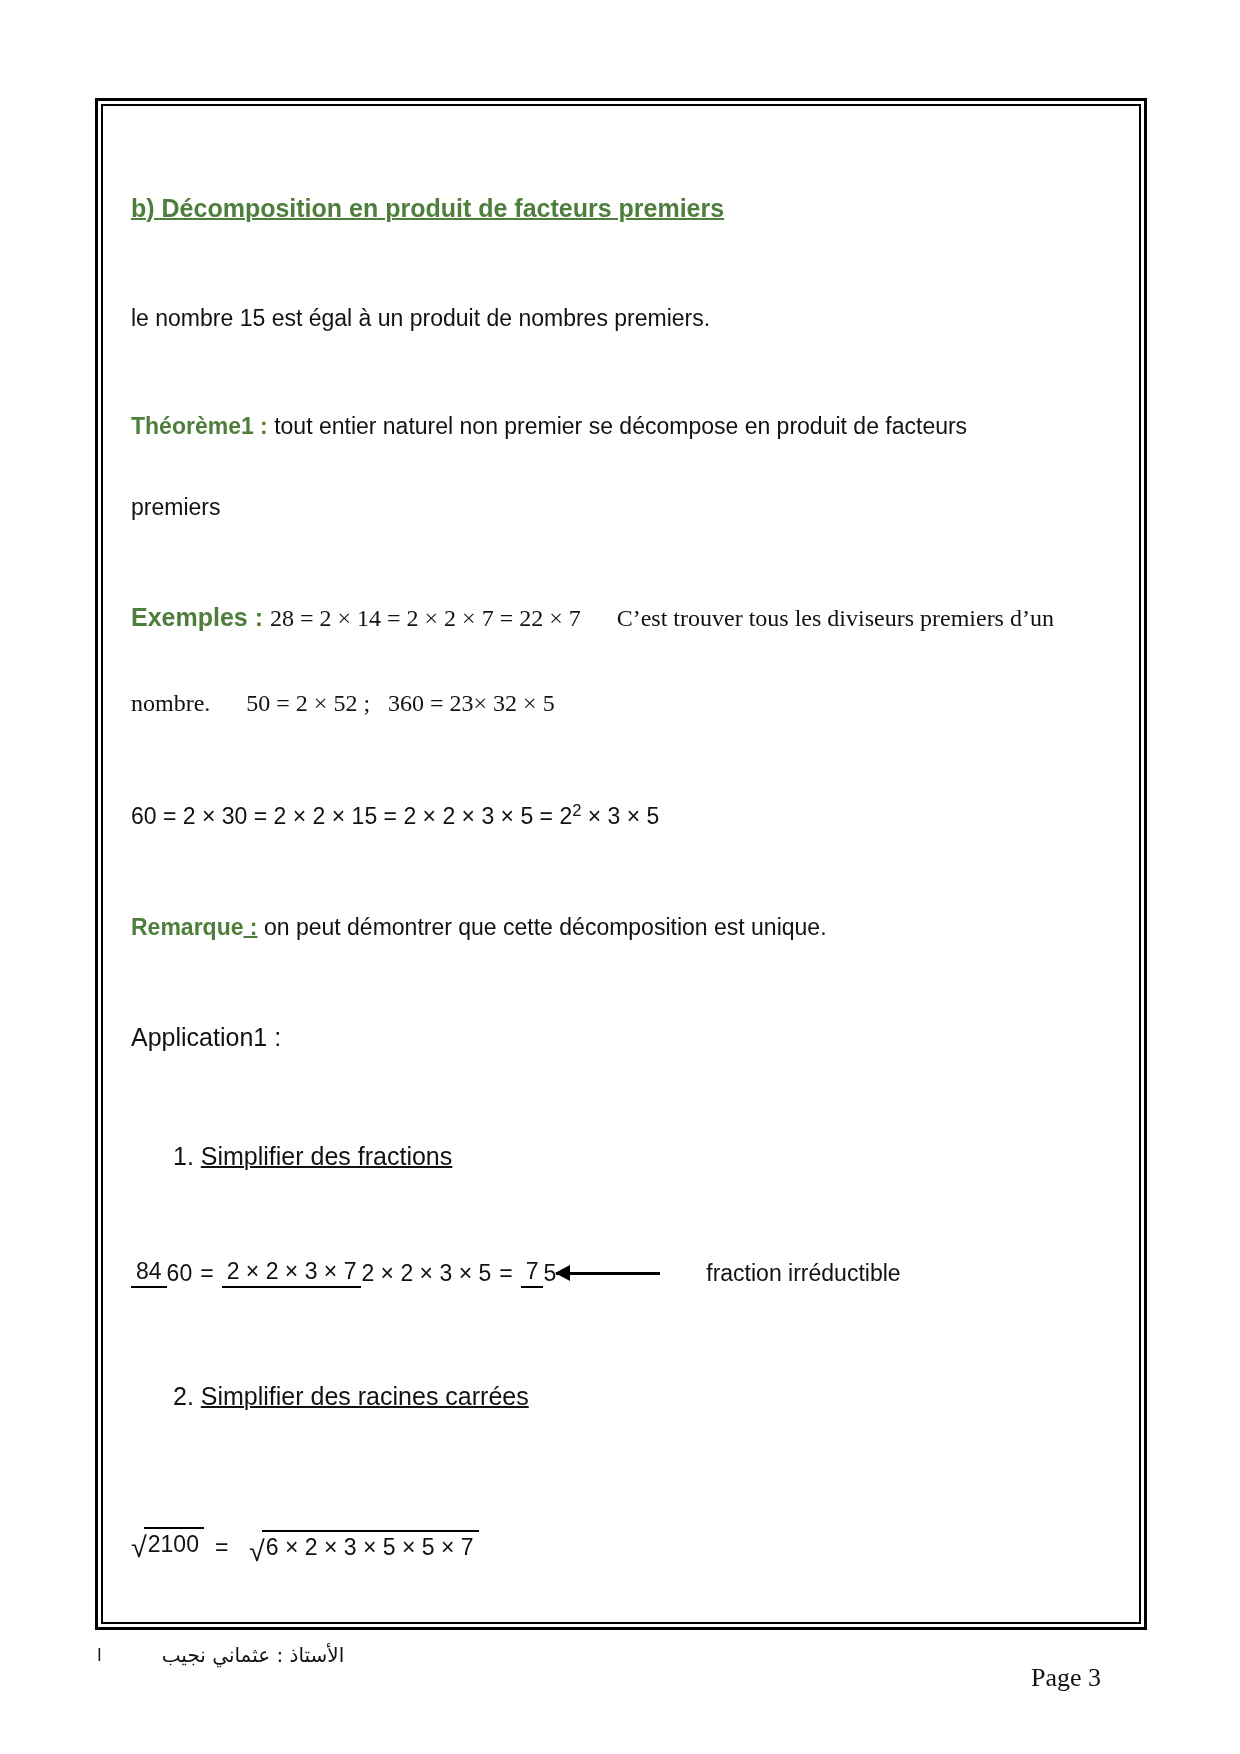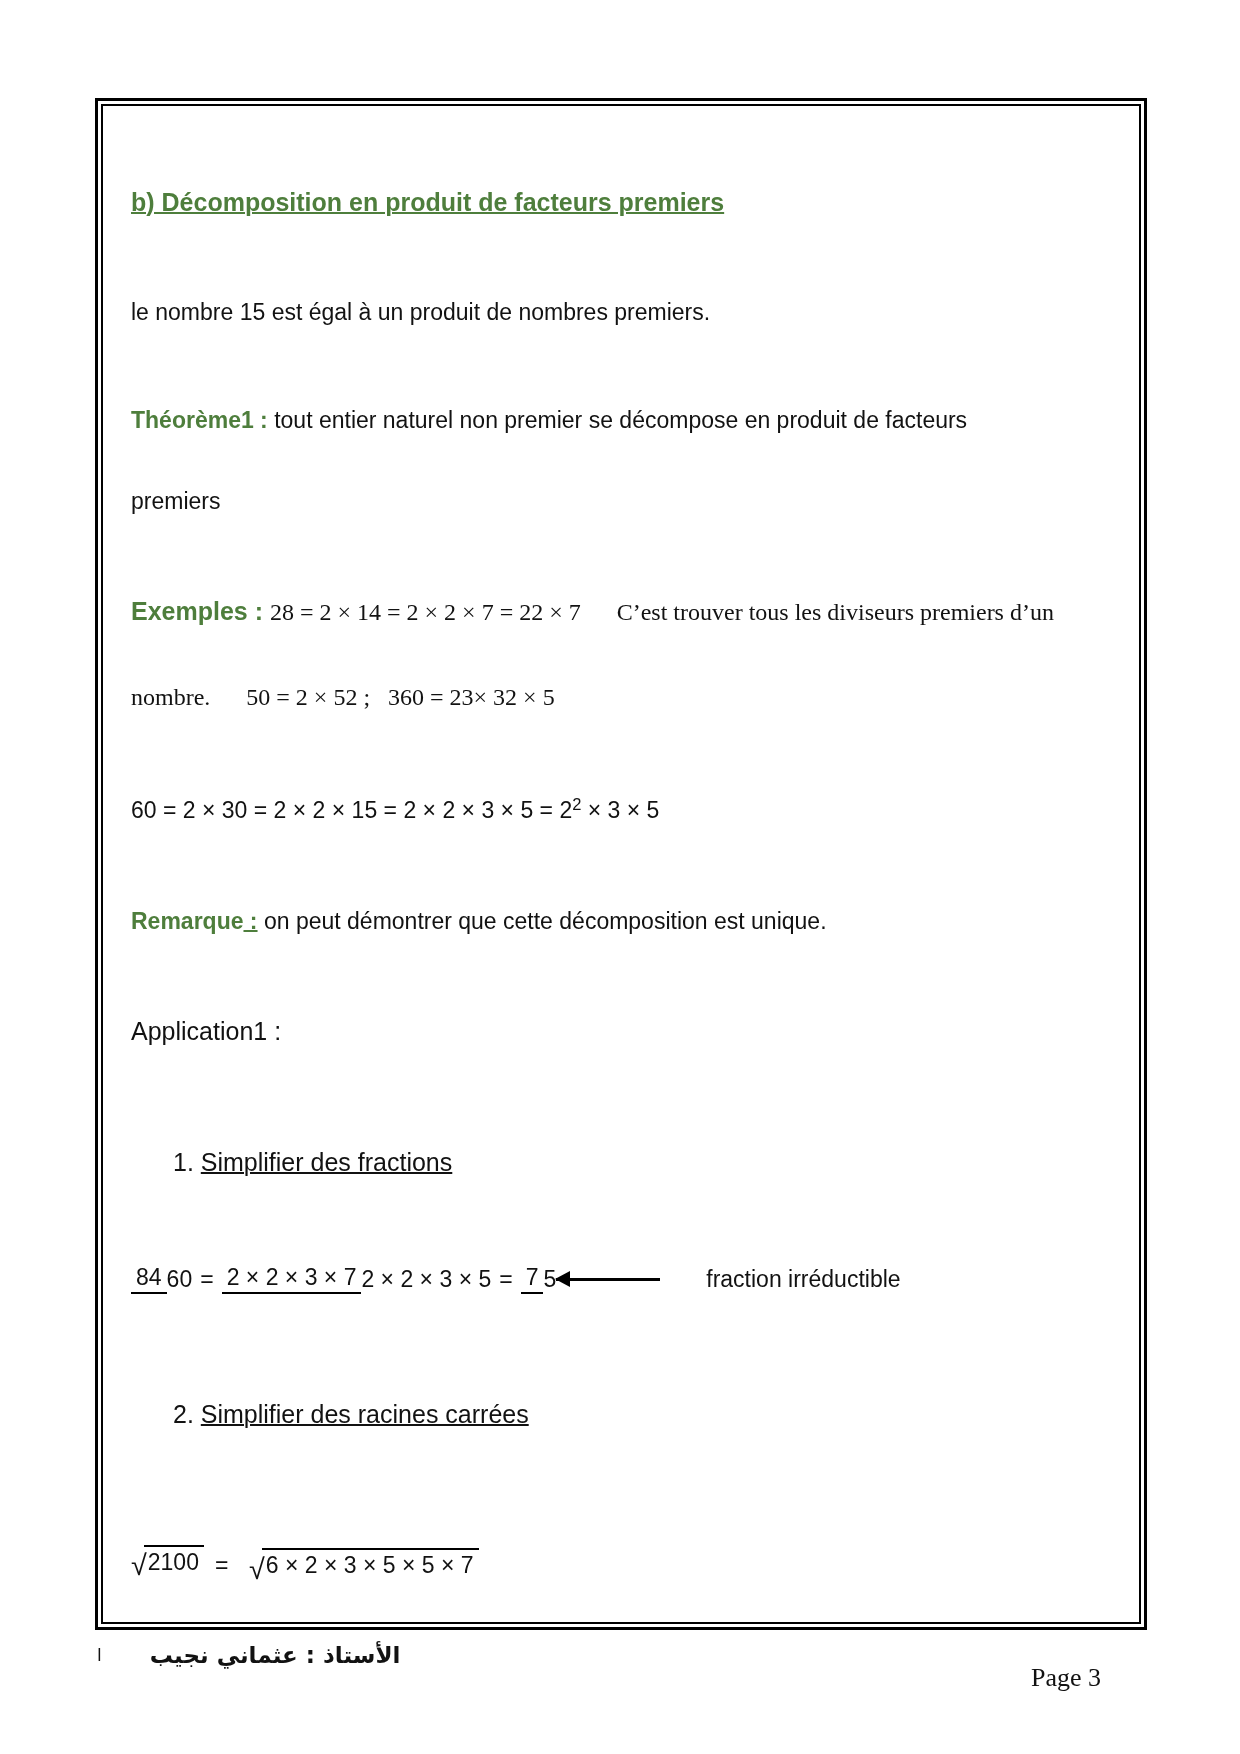--- a/index.html
+++ b/index.html
@@ -2,50 +2,50 @@
 <html lang="fr" style="--green: #4e7e3c; --red: #ff0000;"><head>
 <meta charset="utf-8">
 <style>
   html,body{margin:0;padding:0;background:#ffffff;}
   body{
     width:1240px;height:1754px;position:relative;
     font-family:"Liberation Sans",sans-serif;color:#121212;
     font-size:23px;line-height:27px;
   }
   .box-outer{position:absolute;left:95px;top:98px;width:1052px;height:1532px;border:3px solid #000;box-sizing:border-box;}
-  .box-inner{position:absolute;inset:3px;border:2px solid #000;padding:0 24px 0 28px;box-sizing:border-box;overflow:hidden;white-space:pre-wrap;}
+  .box-inner{position:absolute;inset:3px;border:2px solid #000;padding:6px 24px 0 28px;box-sizing:border-box;overflow:hidden;white-space:pre-wrap;}
   .h-green{color:var(--green);font-weight:bold;font-size:25px;line-height:31px;text-decoration:underline;text-decoration-thickness:2px;}
   .lbl-green{color:var(--green);font-weight:bold;}
   .bold{font-weight:normal;}
   .para div{white-space:pre-wrap;}
   .serifline{font-family:"Liberation Serif",serif;font-size:24px;line-height:31px;white-space:pre-wrap;}
   .sup{font-size:0.72em;position:relative;top:-0.5em;line-height:0;}
   .u{text-decoration:underline;text-decoration-thickness:2px;}
-  .item{margin-left:42px;font-size:25px;line-height:31px;margin-top:20px;}
+  .item{margin-left:42px;font-size:25px;line-height:31px;margin-top:8px;}
   
   .fracrow{display:flex;align-items:center;margin:6px 0 4px 0;}
   .frac{display:inline-flex;align-items:center;line-height:1.12;}
   .frac .num{border-bottom:2px solid #000;padding:0 5px 1px 5px;}
   .frac .den{padding-top:1px;}
   .feq{margin:0 8px;}
   .arrow{position:relative;width:104px;height:3px;background:#000;margin:0 4px 0 0;}
   .arrow::before{content:"";position:absolute;left:-1px;top:-7px;width:0;height:0;
     border-top:8px solid transparent;border-bottom:8px solid transparent;border-right:15px solid #000;}
   .arrnote{margin-left:42px;}
   
   .rrow{display:flex;align-items:flex-end;margin:3px 0;}
   .rlead{width:84px;flex:0 0 84px;}
   .req{flex:0 0 34px;}
   .sqrt{display:inline-flex;align-items:stretch;}
   .rsign{display:flex;align-items:flex-end;font-size:1.25em;line-height:0.82;margin-right:-3px;transform:translateY(2px);}
   .rbody{border-top:2px solid #000;padding:2px 5px 0 4px;white-space:pre;}
   
   .footer{position:absolute;left:95px;top:1642px;width:1052px;display:flex;align-items:flex-start;}
   .fmark{font-family:"DejaVu Sans",sans-serif;font-size:17px;margin-left:2px;}
-  .fteacher{font-family:"DejaVu Sans",sans-serif;font-weight:bold;font-size:23px;margin-left:48px;direction:rtl;}
+  .fteacher{font-family:"DejaVu Sans",sans-serif;font-weight:normal;font-size:20px;margin-left:60px;direction:rtl;}
   .fpage{font-family:"Liberation Serif",serif;font-size:26px;margin-left:auto;margin-right:46px;margin-top:22px;}
 </style>
 </head>
 <body>
 
 <div>
   <div class="box-outer">
     <div class="box-inner">
 
       <div class="h-green">b) Décomposition en produit de facteurs premiers</div>

